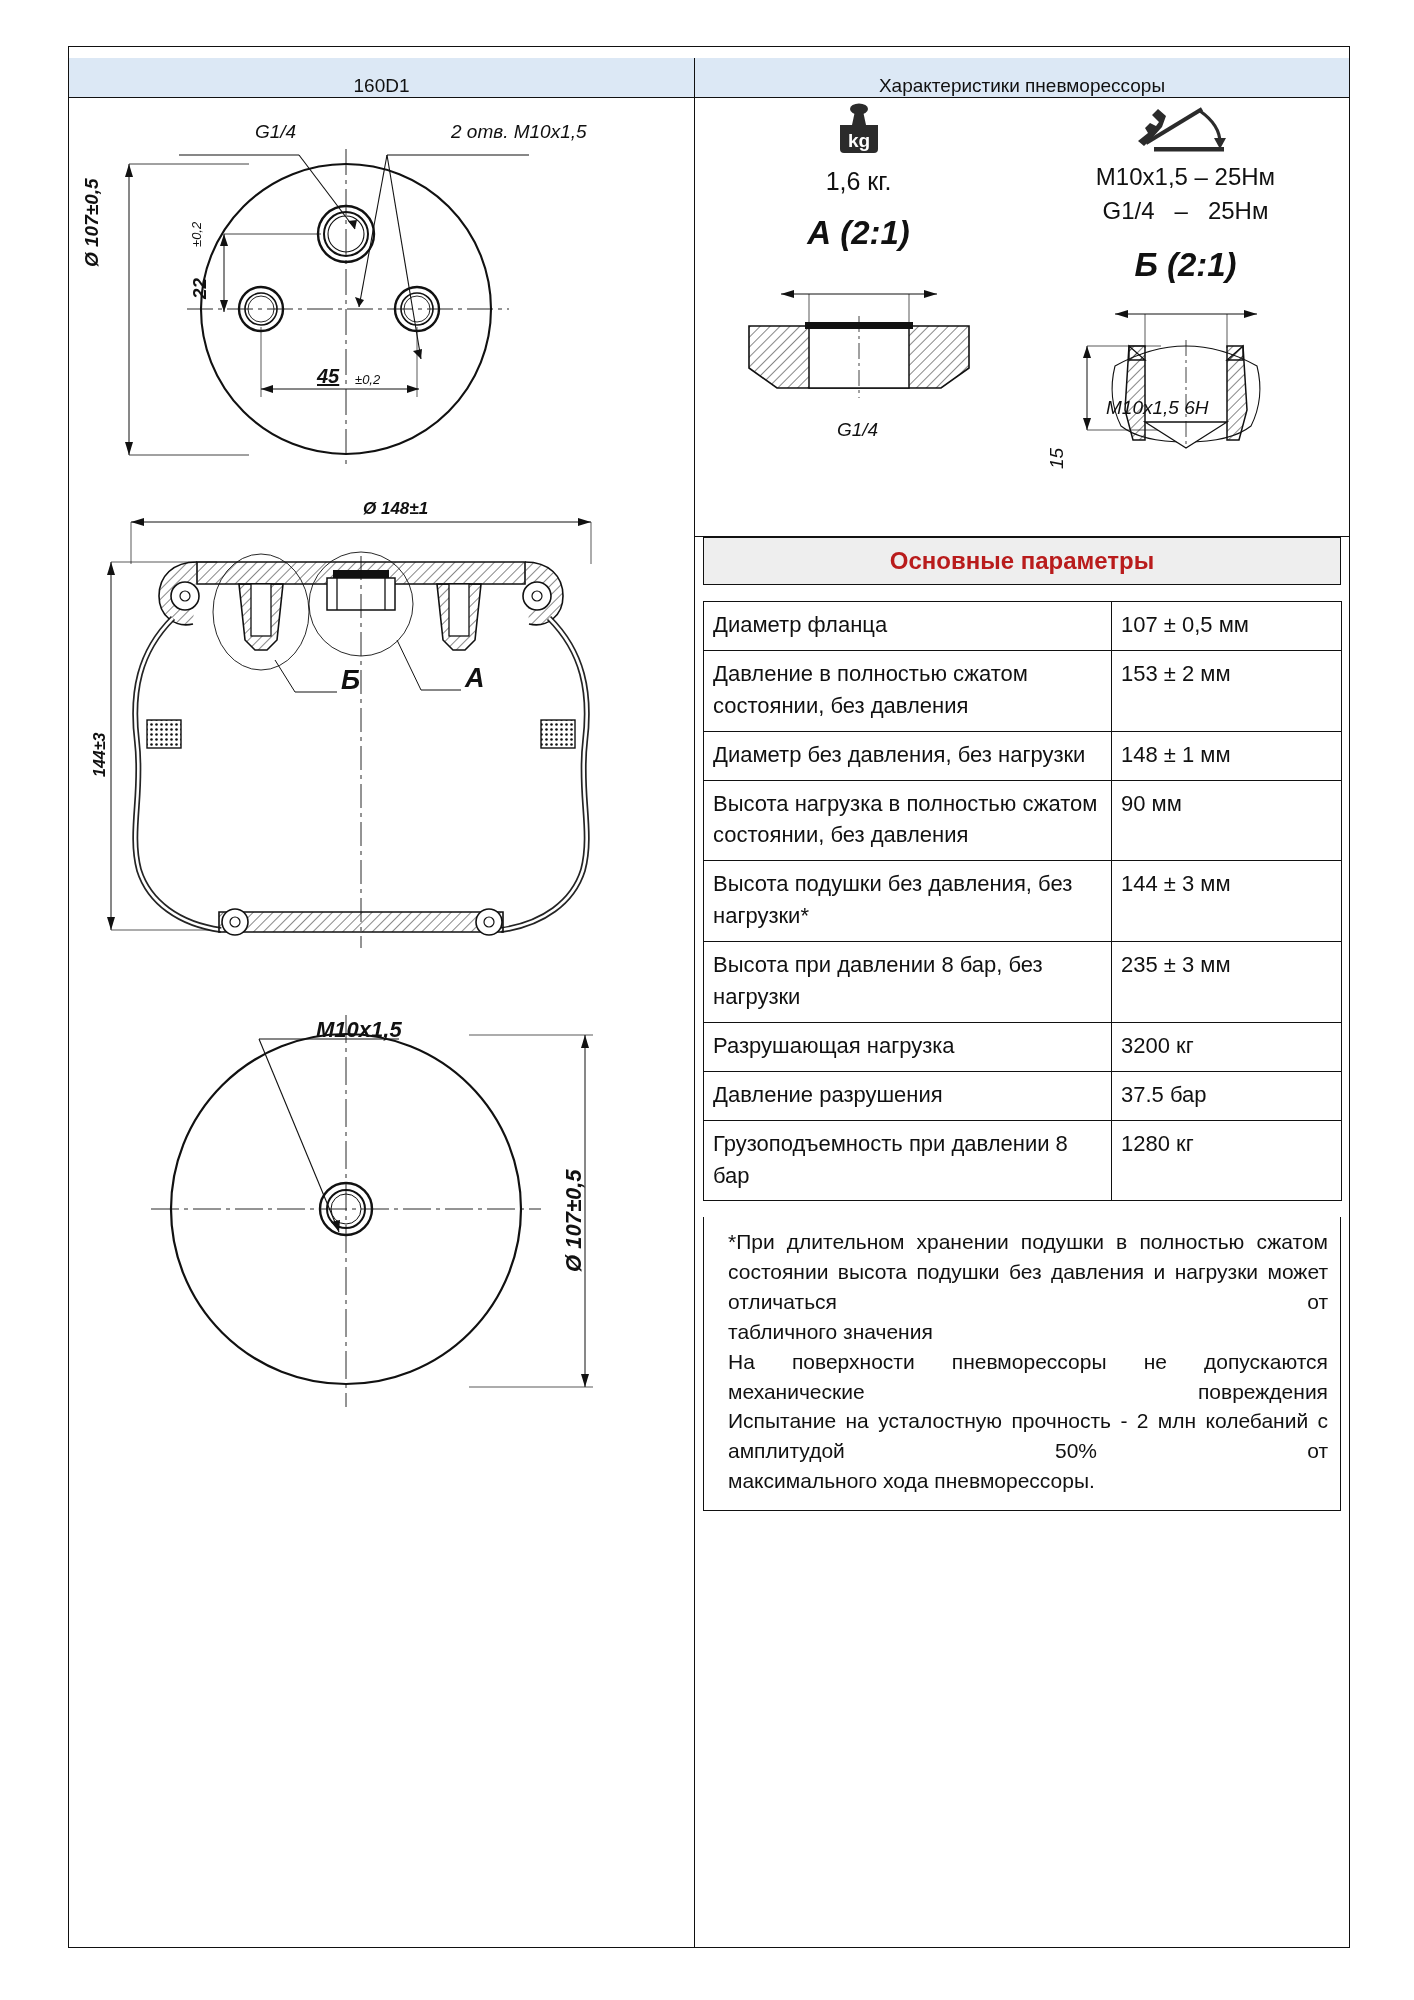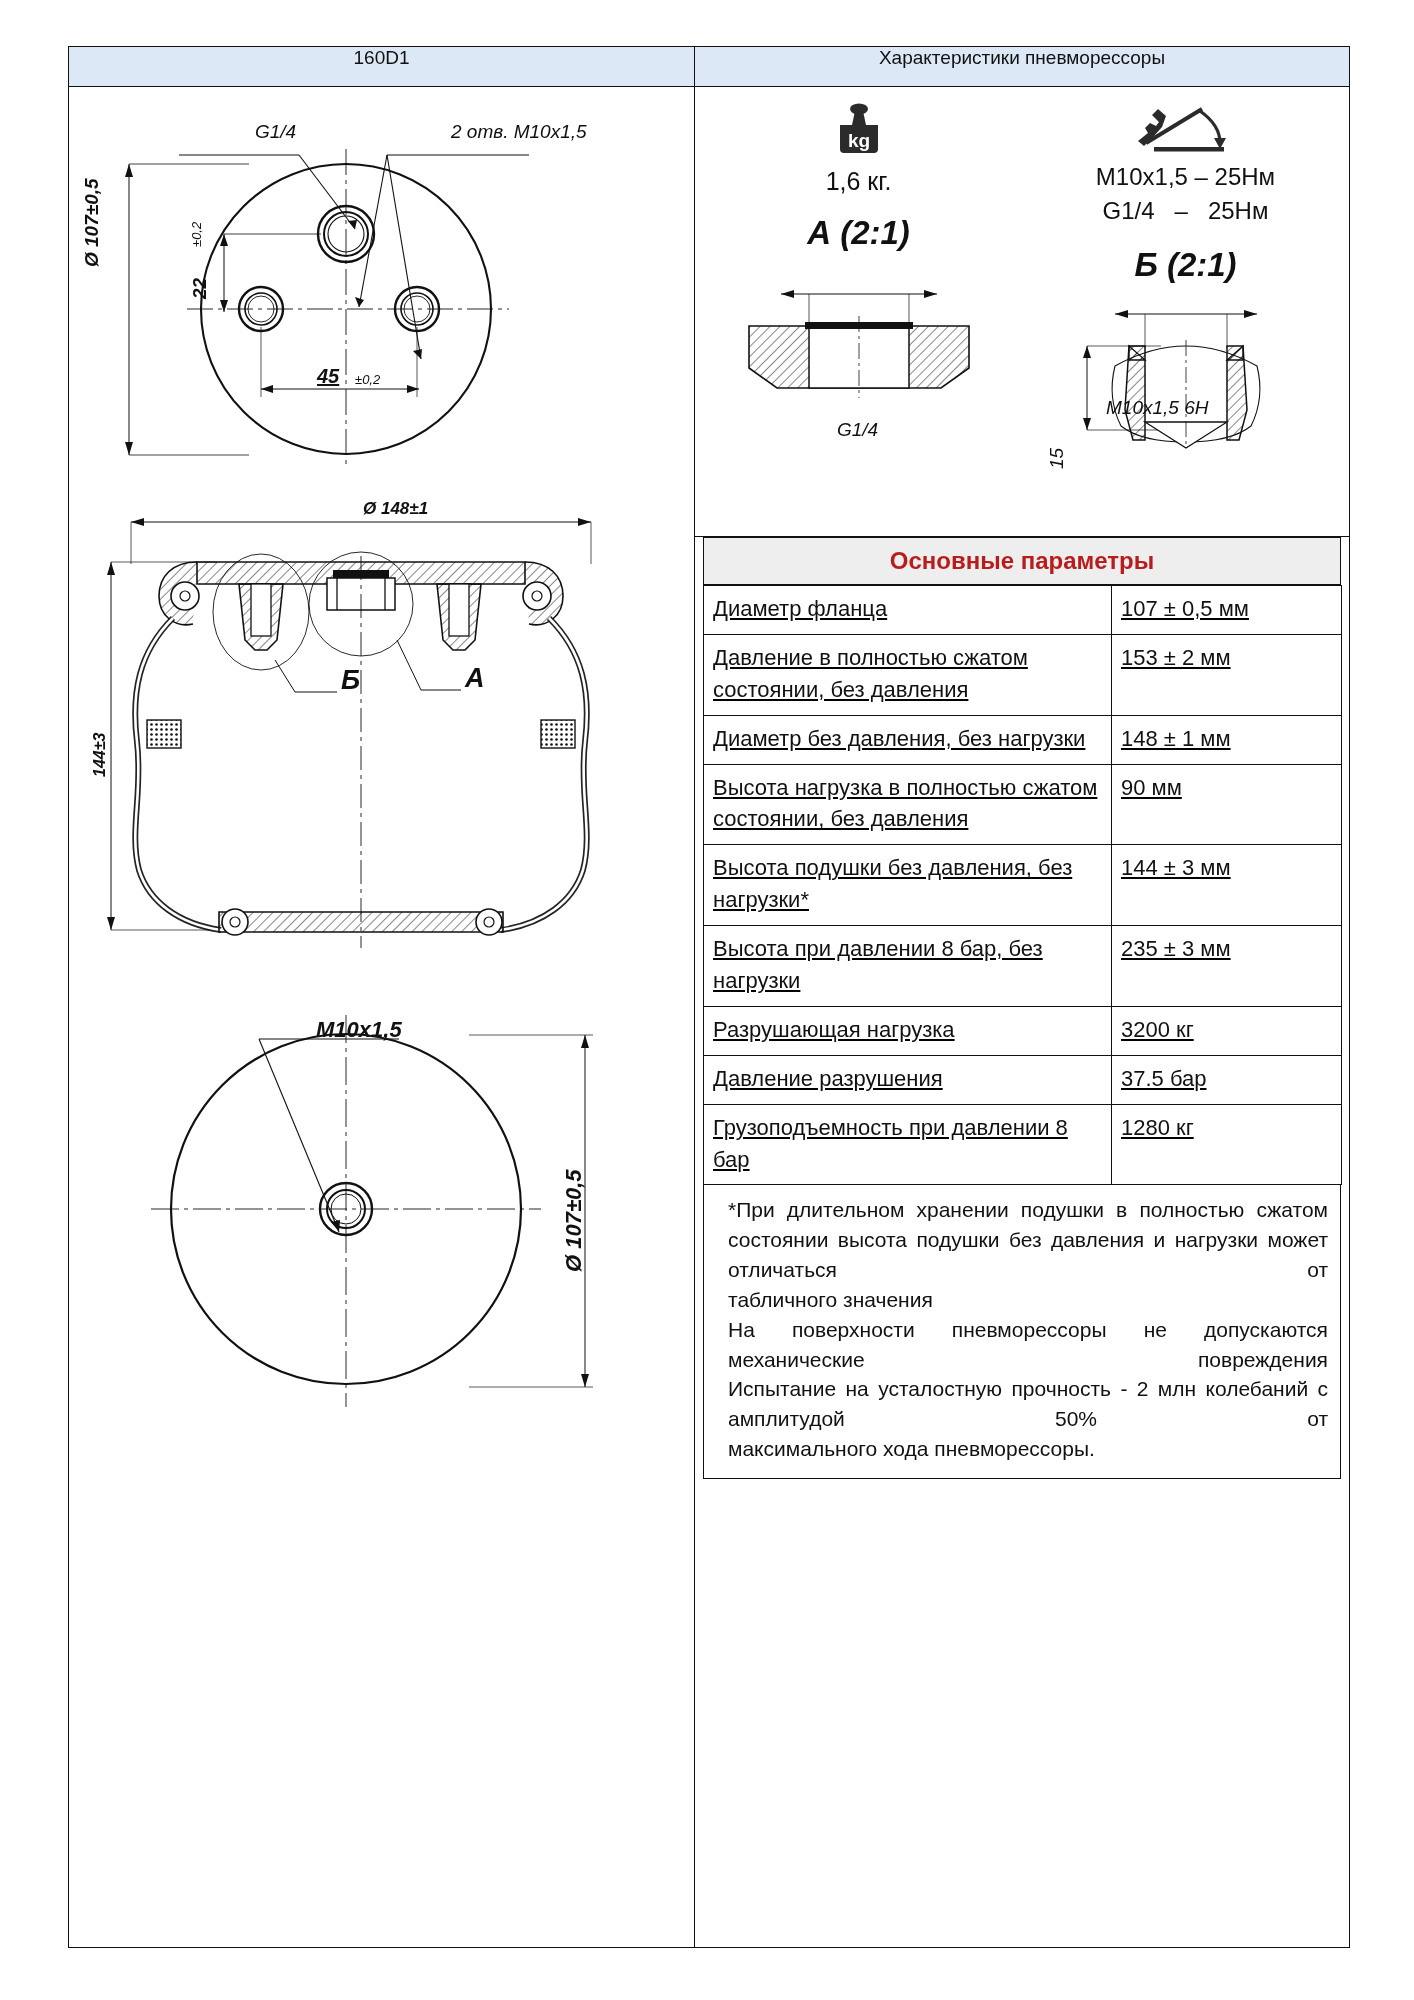--- a/index.html
+++ b/index.html
@@ -17,24 +17,24 @@
   
   #sheet {
     position: absolute;
     left: 68px; top: 46px;
     width: 1282px; height: 1902px;
     border: 1.6px solid #111;
     background: #fff;
   }
   
   .hdr-band {
-    position: absolute; top: 0; height: 40px;
+    position: absolute; top: 11px; height: 40px;
     background: #dce8f5;
     border-bottom: 1.6px solid #111;
-    display: flex; align-items: flex-start; justify-content: center;
+    display: flex; align-items: flex-end; justify-content: center;
     font-size: 19px; color: #111;
   }
   #hdr-left  { left: 0;     width: 626px; border-right: 1.6px solid #111; }
   #hdr-right { left: 626px; width: 654px; }
 
   
   #col-left {
     position: absolute; left: 0; top: 40px;
     width: 626px; height: 1860px;
     border-right: 1.6px solid #111;
@@ -77,24 +77,23 @@
   #params-title {
     height: 48px; background: #eeeeee;
     border-bottom: 1.4px solid #111;
     display: flex; align-items: center; justify-content: center;
     font-size: 24px; font-weight: 700; color: #b91c1c;
     border-left: 1.4px solid #111; border-right: 1.4px solid #111;
     border-top: 1.4px solid #111;
     margin: 0 8px;
   }
   table.ptab {
-    width: 638px; margin: 0 8px;
+    width: 638px; margin: 16px 8px;
     border-collapse: collapse;
     table-layout: fixed;
-    text-decoration: underline;
   }
   table.ptab td {
     border: 1.3px solid #111;
     font-size: 22px; color: #111;
     padding: 7px 9px 9px 9px;
     line-height: 1.45;
     vertical-align: top;
   }
   table.ptab td.k { width: 408px; }
   table.ptab td.v { width: 230px; white-space: nowrap; }

